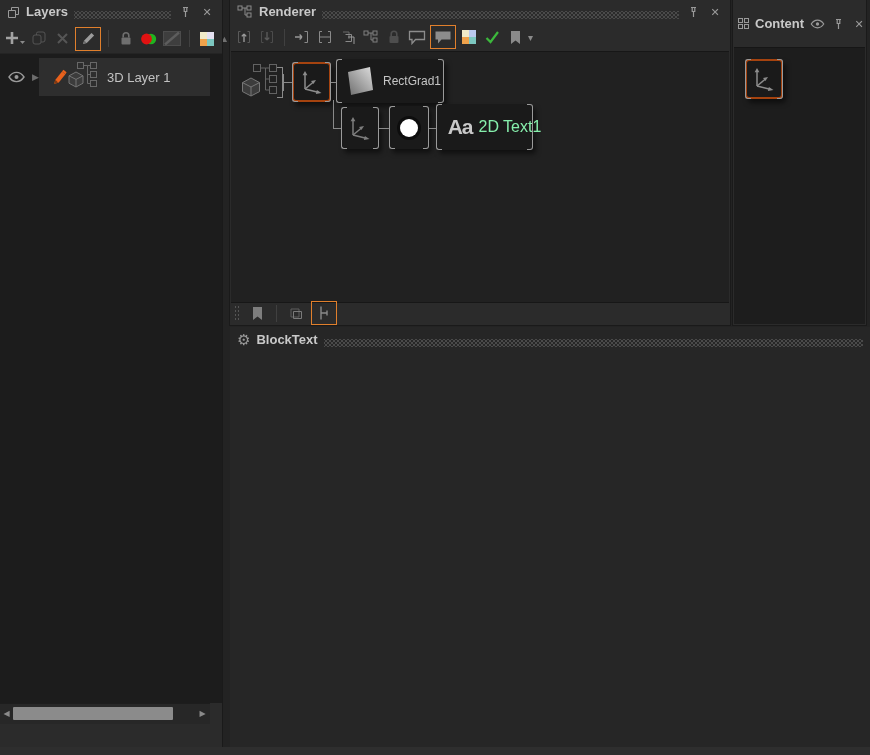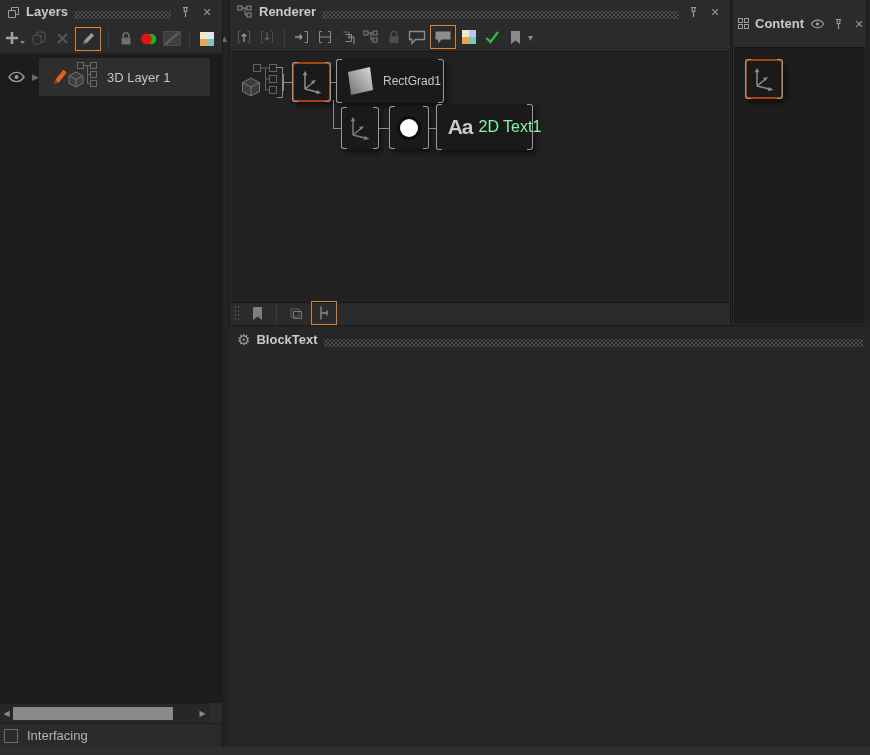--- a/index.html
+++ b/index.html
@@ -191,24 +191,20 @@
       </div>
     </div>
   </div>
 
   <div class="hscroll">
     <span class="scroll-arrow" style="left:0;">◀</span>
     <div class="scroll-thumb"></div>
     <span class="scroll-arrow" style="left:196px;">▶</span>
   </div>
 
-  <div class="interfacing">
-    <span class="checkbox"></span>
-    <span>Interfacing</span>
-  </div>
 </section>
 
 <section class="panel" id="hierarchy">
   <header class="titlebar">
     <span>
       <svg width="16" height="14" viewBox="0 0 16 14">
           <g fill="none" stroke="#8c8c8c">
             <rect x="1" y="1" width="4" height="4"></rect>
             <rect x="10" y="1" width="4" height="4"></rect>
             <rect x="10" y="8" width="4" height="4"></rect>

